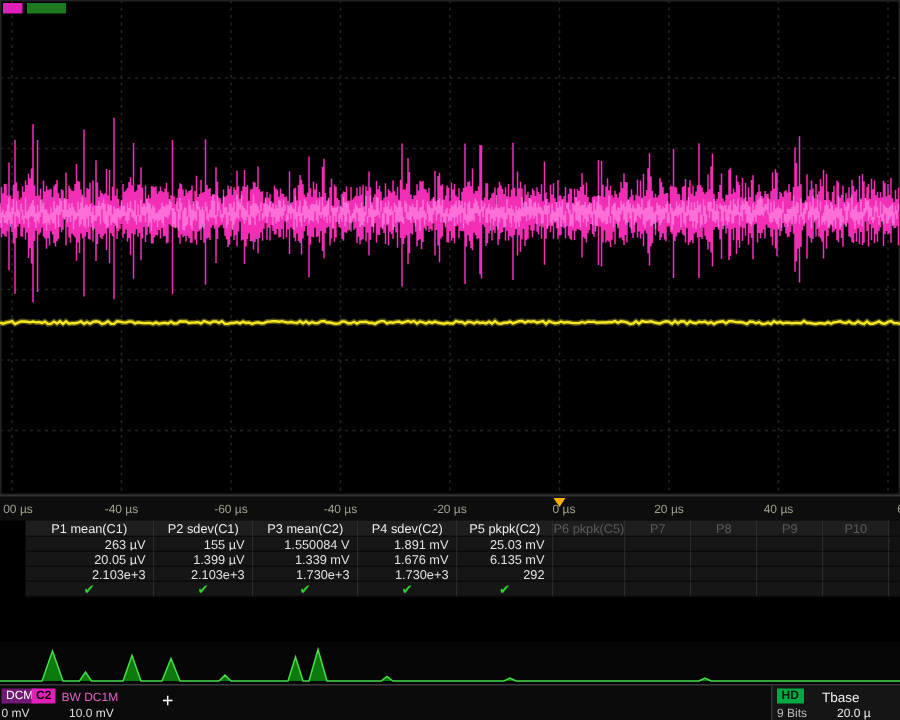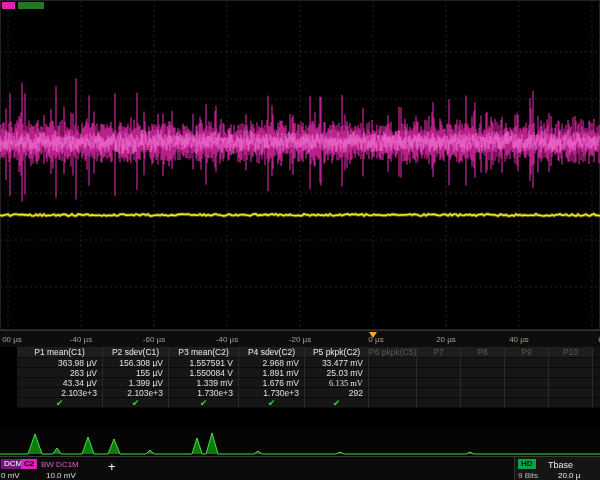--- a/index.html
+++ b/index.html
@@ -99,51 +99,38 @@
         <div class="mcell hdr" style="width: 66px;">P4 sdev(C2)</div>
         <div class="mcell hdr" style="width: 64px;">P5 pkpk(C2)</div>
         <div class="mcell hdr dim" style="width: 48px;">P6 pkpk(C5)</div>
         <div class="mcell hdr dim" style="width: 44px;">P7</div>
         <div class="mcell hdr dim" style="width: 44px;">P8</div>
         <div class="mcell hdr dim" style="width: 44px;">P9</div>
         <div class="mcell hdr dim" style="width: 44px;">P10</div>
         <div class="mcell filler"></div>
       </div>
       <div class="mrow">
-        <div class="mcell" style="width: 86px;">363.98 µV</div>
-        <div class="mcell" style="width: 66px;">156.308 µV</div>
-        <div class="mcell" style="width: 70px;">1.557591 V</div>
-        <div class="mcell" style="width: 66px;">2.968 mV</div>
-        <div class="mcell" style="width: 64px;">33.477 mV</div>
-        <div class="mcell" style="width: 48px;"></div>
-        <div class="mcell" style="width: 44px;"></div>
-        <div class="mcell" style="width: 44px;"></div>
-        <div class="mcell" style="width: 44px;"></div>
-        <div class="mcell" style="width: 44px;"></div>
-        <div class="mcell filler"></div>
-      </div>
-      <div class="mrow">
         <div class="mcell" style="width: 86px;">263 µV</div>
         <div class="mcell" style="width: 66px;">155 µV</div>
         <div class="mcell" style="width: 70px;">1.550084 V</div>
         <div class="mcell" style="width: 66px;">1.891 mV</div>
         <div class="mcell" style="width: 64px;">25.03 mV</div>
         <div class="mcell" style="width: 48px;"></div>
         <div class="mcell" style="width: 44px;"></div>
         <div class="mcell" style="width: 44px;"></div>
         <div class="mcell" style="width: 44px;"></div>
         <div class="mcell" style="width: 44px;"></div>
         <div class="mcell filler"></div>
       </div>
       <div class="mrow">
-        <div class="mcell" style="width: 86px;">43.34 µV</div>
+        <div class="mcell" style="width: 86px;">20.05 µV</div>
         <div class="mcell" style="width: 66px;">1.399 µV</div>
         <div class="mcell" style="width: 70px;">1.339 mV</div>
         <div class="mcell" style="width: 66px;">1.676 mV</div>
-        <div class="mcell" style="width: 64px; font-family: Liberation Serif, serif;">6.135 mV</div>
+        <div class="mcell" style="width: 64px;">6.135 mV</div>
         <div class="mcell" style="width: 48px;"></div>
         <div class="mcell" style="width: 44px;"></div>
         <div class="mcell" style="width: 44px;"></div>
         <div class="mcell" style="width: 44px;"></div>
         <div class="mcell" style="width: 44px;"></div>
         <div class="mcell filler"></div>
       </div>
       <div class="mrow">
         <div class="mcell" style="width: 86px;">2.103e+3</div>
         <div class="mcell" style="width: 66px;">2.103e+3</div>

